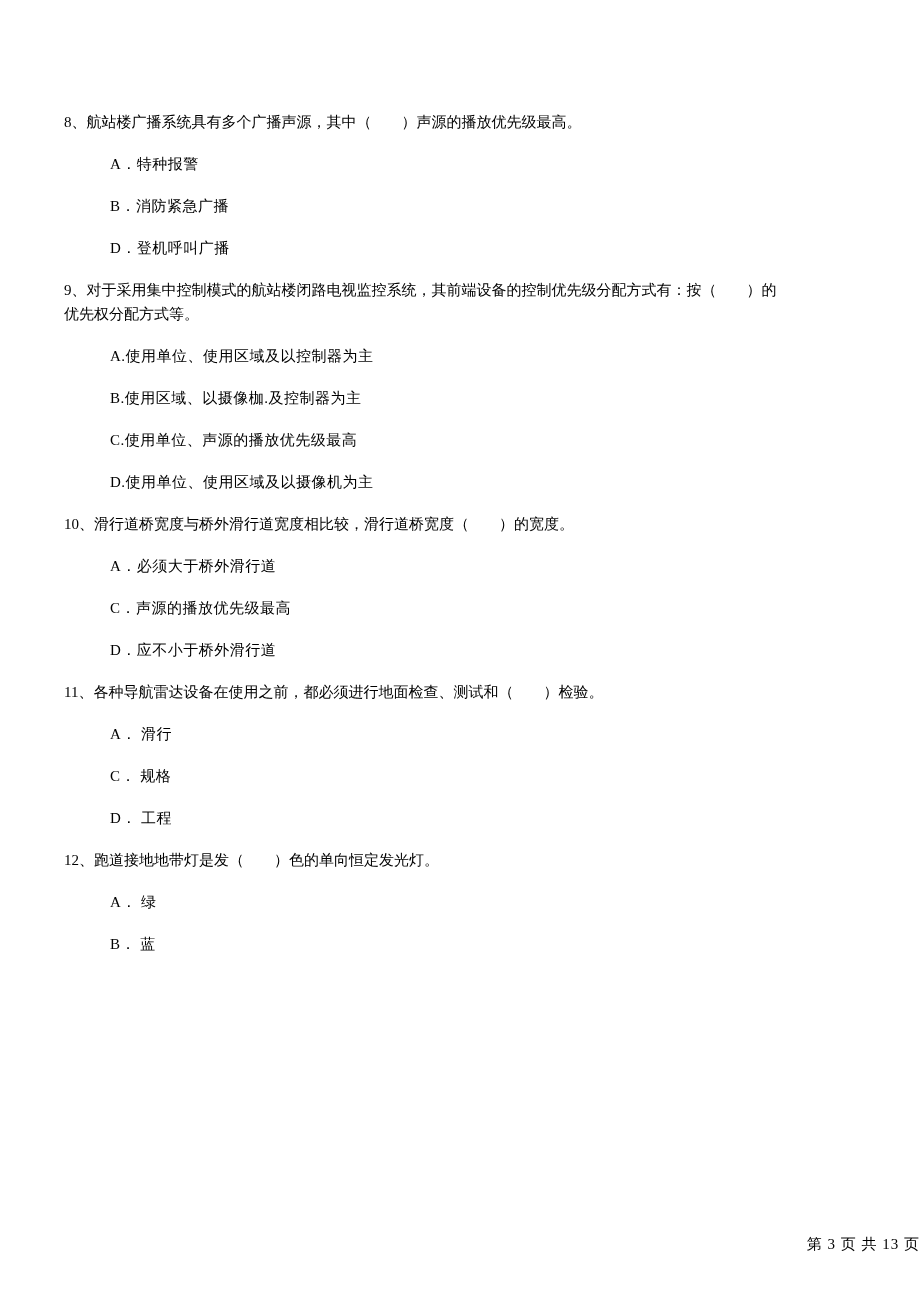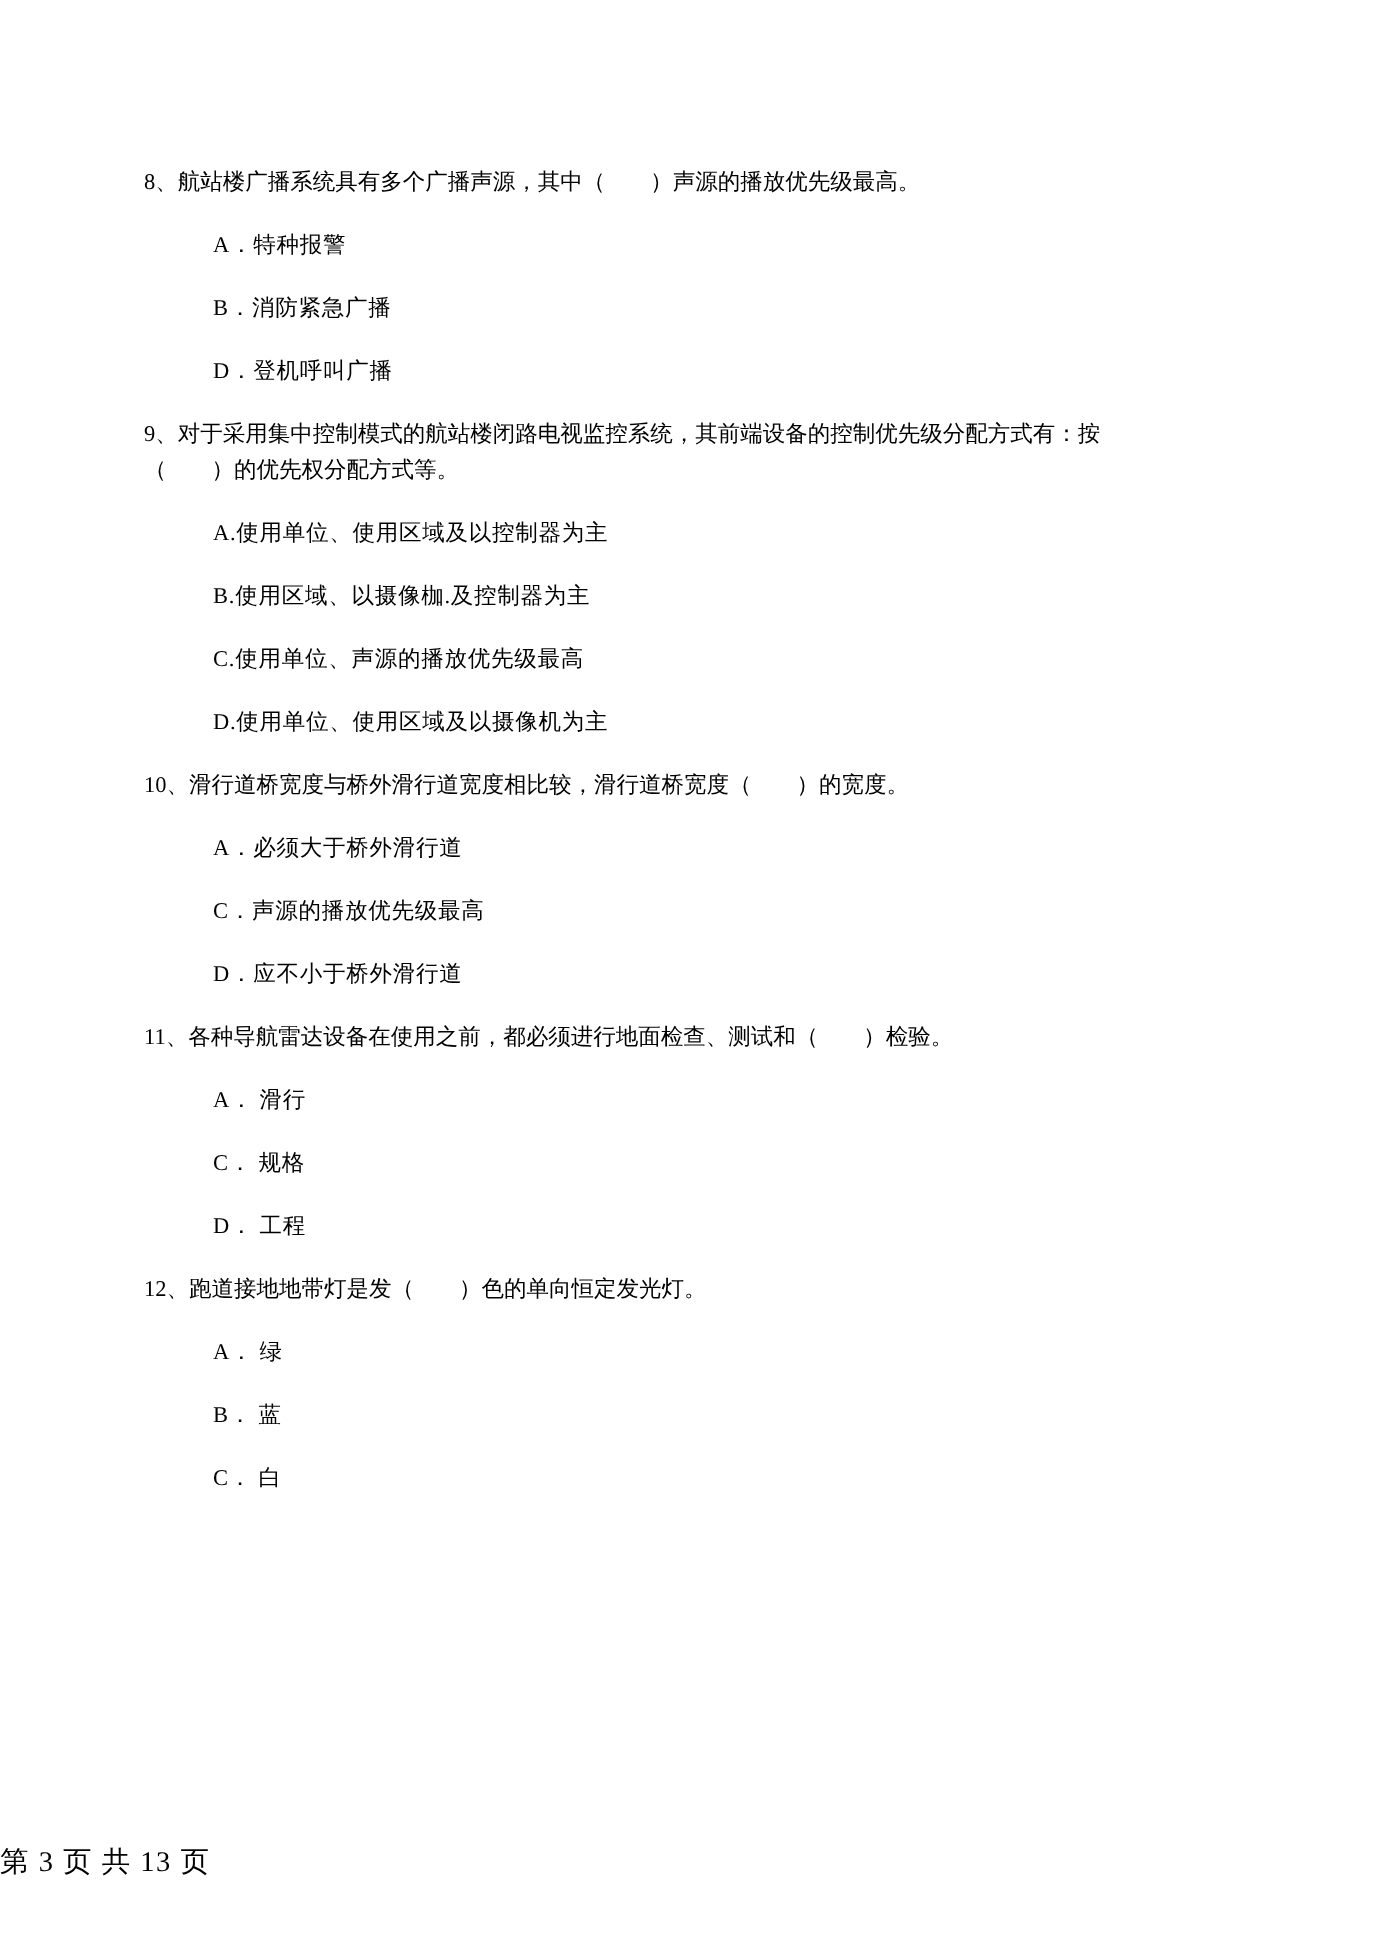--- a/index.html
+++ b/index.html
@@ -5,21 +5,21 @@
   body {
     margin: 0;
     padding: 0;
     background: #ffffff;
     font-family: "SimSun", "宋体", serif;
     width: 920px;
     height: 1302px;
     box-sizing: border-box;
   }
   .page {
-    padding: 110px 130px 40px 96px;
+    padding: 110px 130px 40px 64px;
     box-sizing: border-box;
     font-size: 15px;
     line-height: 1.6;
     color: #000;
   }
   .question {
     margin-bottom: 14px;
   }
   .q-stem {
     margin-bottom: 18px;
@@ -30,22 +30,22 @@
   }
   .option {
     margin-bottom: 18px;
     letter-spacing: 0.5px;
   }
   .footer {
     position: absolute;
     bottom: 48px;
     width: 920px;
     left: 0;
-    text-align: left;
-    font-size: 19px;
+    text-align: right;
+    font-size: 15px;
     letter-spacing: 1px;
   }
 </style>
 </head>
 <body>
 
 <div class="page">
 
   <div class="question">
     <div class="q-stem">
@@ -92,19 +92,18 @@
     </div>
   </div>
 
   <div class="question">
     <div class="q-stem">
       <span>12、</span><span>跑道接地地带灯是发（　　）色的单向恒定发光灯。</span>
     </div>
     <div class="options">
       <div class="option">A． 绿</div>
       <div class="option">B． 蓝</div>
-      <div class="option">C． 白</div>
     </div>
   </div>
 
 </div>
 
 <div class="footer">第 3 页 共 13 页</div>
 
 </body></html>

